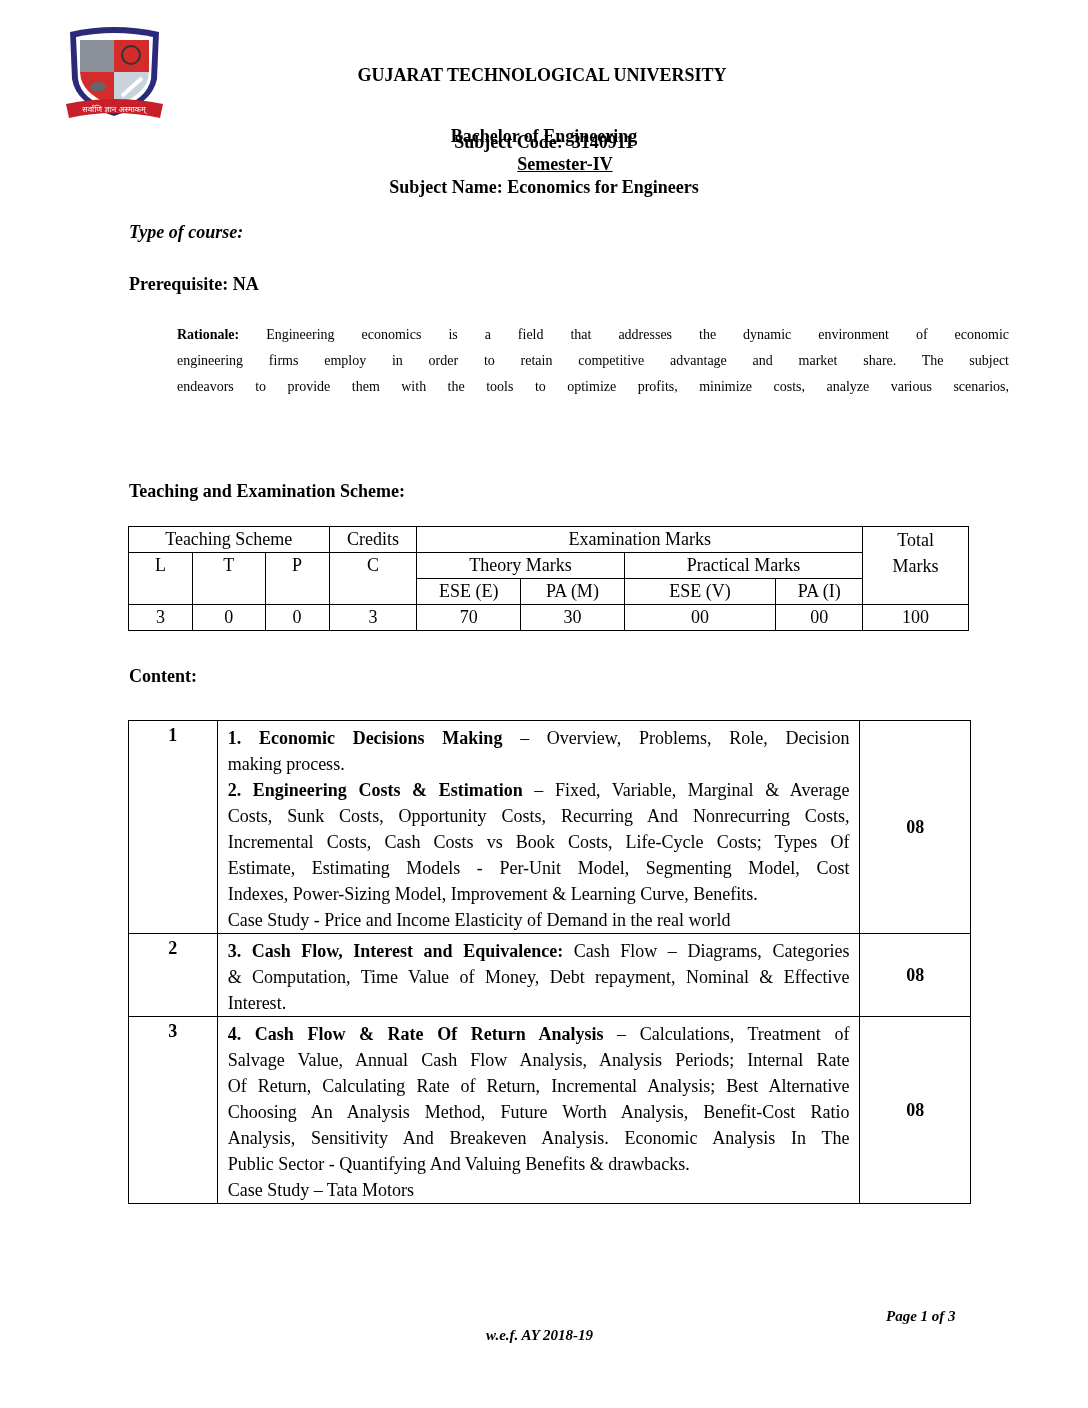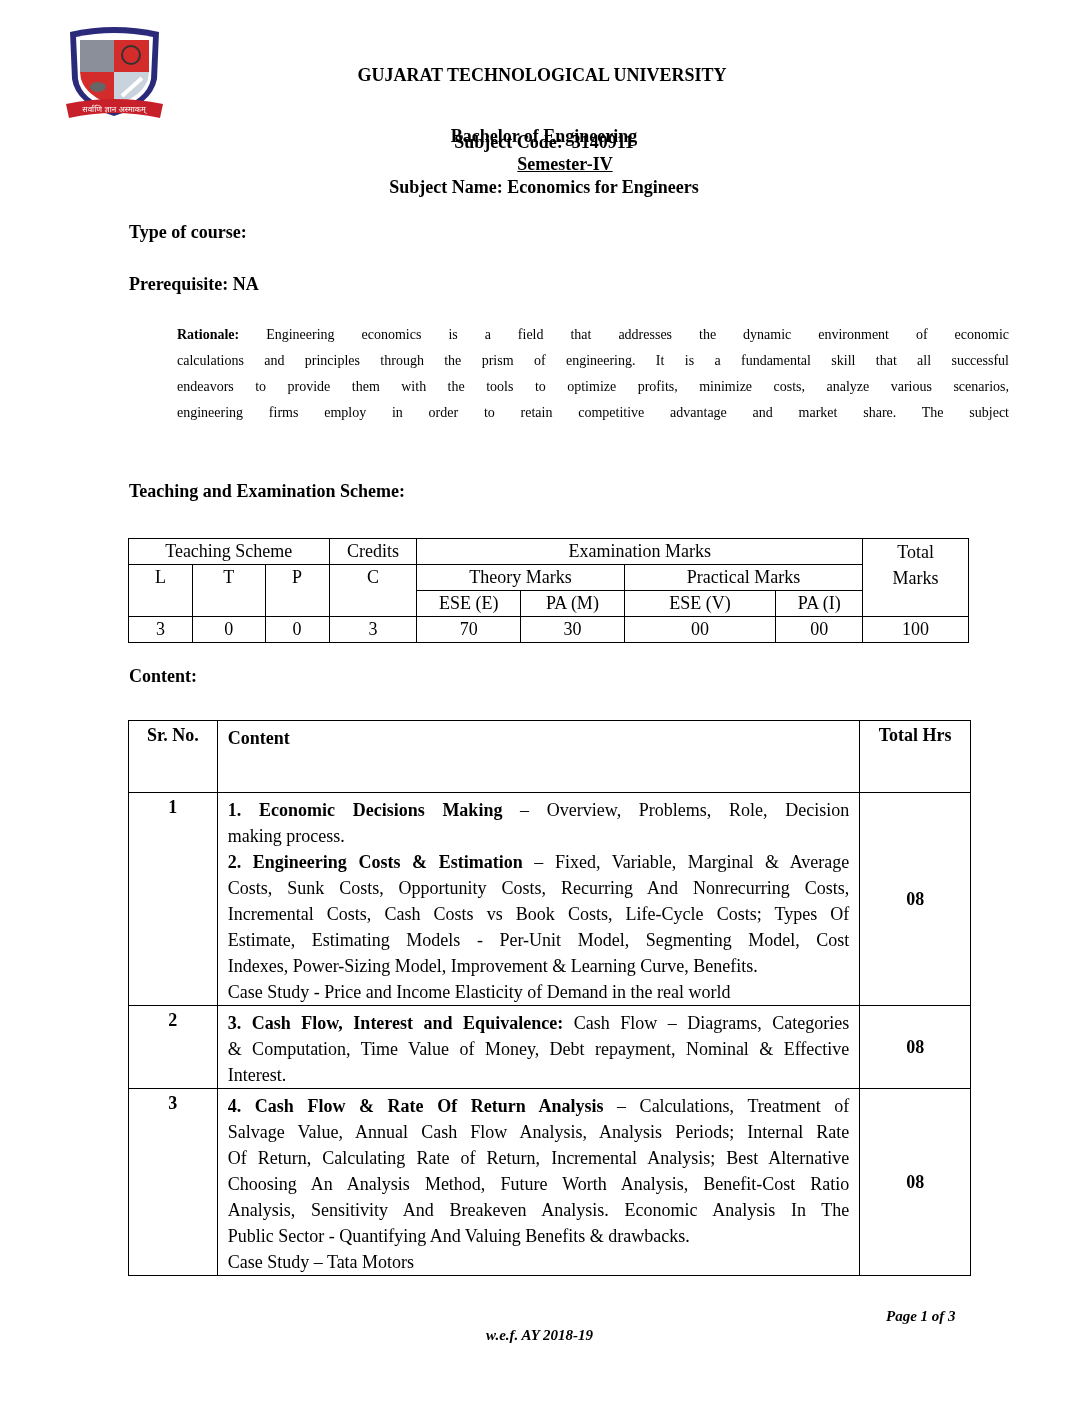--- a/index.html
+++ b/index.html
@@ -4,21 +4,21 @@
 <style>
   html, body { margin:0; padding:0; background:#ffffff; }
   body { width:1088px; height:1408px; position:relative; overflow:hidden;
          font-family:"Liberation Serif", serif; color:#000; }
   .abs { position:absolute; }
   .logo { left:62px; top:24px; width:105px; height:100px; }
   .hdr { font-weight:bold; font-size:18px; text-align:center; position:absolute; white-space:pre; }
   .sec { font-weight:bold; font-size:18px; position:absolute; left:129px; }
   .para { position:absolute; left:137px; width:832px; font-size:14px; line-height:26px; text-align:justify;margin-left:40px; }
   table { border-collapse:collapse; }
-  .scheme { position:absolute; left:128px; top:538px; width:841px; font-size:18px; }
+  .scheme { position:absolute; left:128px; top:526px; width:841px; font-size:18px; }
   .scheme td { border:1.5px solid #000; text-align:center; height:25px; padding:0; vertical-align:top; line-height:25px; }
   .content { position:absolute; left:128px; top:720px; width:843px; font-size:18px; }
   .content td { border:1.5px solid #000; vertical-align:top; padding:0; }
   .content .sr { width:88px; text-align:center; font-weight:bold; padding-top:4px; }
   .content .txt { width:624px; padding:4px 10px 0 10px; text-align:justify; line-height:26px; }
   .content .hrs { width:110px; text-align:center; font-weight:bold; vertical-align:middle; }
   .content .hd { font-weight:bold; padding-top:4px; }
   .line { display:block; text-align:justify; text-align-last:justify; }
   .line.last { text-align-last:left; }
   .footer { position:absolute; font-style:italic; font-weight:bold; font-size:15px; }
@@ -41,31 +41,30 @@
     <text x="52" y="88" font-size="8" fill="#fff" text-anchor="middle" font-family="DejaVu Sans, sans-serif">सर्वाणि ज्ञान अस्माकम्</text>
   </svg>
 </div>
 
 <div class="hdr" style="left:342px; top:65px; width:400px;">GUJARAT TECHNOLOGICAL UNIVERSITY</div>
 <div class="hdr" style="left:444px; top:126px; width:200px;">Bachelor of Engineering</div>
 <div class="hdr" style="left:444px; top:132px; width:200px;">Subject Code:  3140911</div>
 <div class="hdr" style="left:510px; top:154px; width:110px;text-decoration:underline;">Semester-IV</div>
 <div class="hdr" style="left:374px; top:177px; width:340px;">Subject Name: Economics for Engineers</div>
 
-<div class="sec" style="top:222px;">Type of course:</div>
+<div class="sec" style="top:222px;font-style:italic;">Type of course:</div>
 <div class="sec" style="top:274px;">
   <span>Prerequisite:</span>
   <span>NA</span>
 </div>
 
 <div class="para" style="top:322px;">
   <span class="line"><b>Rationale:</b><span> Engineering economics is a field that addresses the dynamic environment of economic</span></span>
-  <span class="line">calculations and principles through the prism of engineering. It is a fundamental skill that all successful</span>
+  <span class="line">engineering firms employ in order to retain competitive advantage and market share. The subject</span>
   <span class="line">endeavors to provide them with the tools to optimize profits, minimize costs, analyze various scenarios,</span>
-  <span class="line">engineering firms employ in order to retain competitive advantage and market share. The subject</span>
 </div>
 
 <div class="sec" style="top:481px;text-align:right;">Teaching and Examination Scheme:</div>
 
 <table class="scheme">
   <tbody>
       <tr>
     <td colspan="3">Teaching Scheme</td>
     <td style="width:87px;">Credits</td>
     <td colspan="4">Examination Marks</td>
@@ -99,25 +98,20 @@
     <td>00</td>
     <td>100</td>
   </tr>
 </tbody>
   </table>
 
 <div class="sec" style="top:666px;">Content:</div>
 
 <table class="content">
   <tbody>
-      <tr style="height:72px;">
-    <td class="sr hd">Sr. No.</td>
-    <td class="txt hd">Content</td>
-    <td class="hrs hd" style="vertical-align:top;">Total Hrs</td>
-  </tr>
   <tr>
     <td class="sr">1</td>
     <td class="txt">
       <span class="line"><b>1. Economic Decisions Making</b><span> – Overview, Problems, Role, Decision</span></span>
       <span class="line last">making process.</span>
       <span class="line"><b>2. Engineering Costs &amp; Estimation</b><span> – Fixed, Variable, Marginal &amp; Average</span></span>
       <span class="line">Costs, Sunk Costs, Opportunity Costs, Recurring And Nonrecurring Costs,</span>
       <span class="line">Incremental Costs, Cash Costs vs Book Costs, Life-Cycle Costs; Types Of</span>
       <span class="line">Estimate, Estimating Models - Per-Unit Model, Segmenting Model, Cost</span>
       <span class="line last">Indexes, Power-Sizing Model, Improvement &amp; Learning Curve, Benefits.</span>

